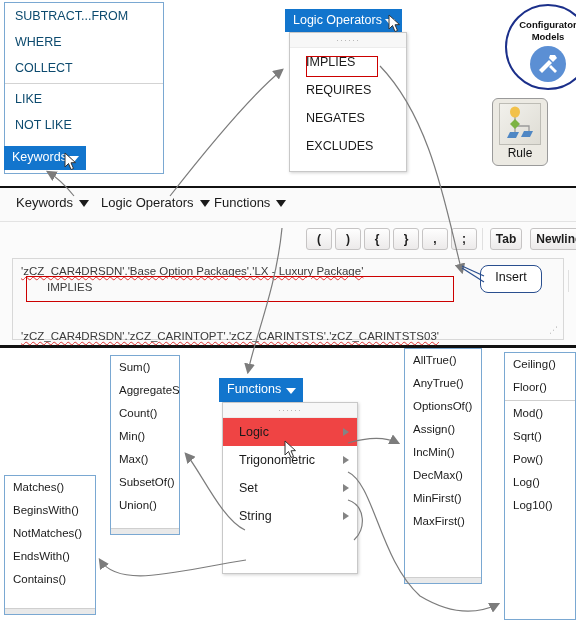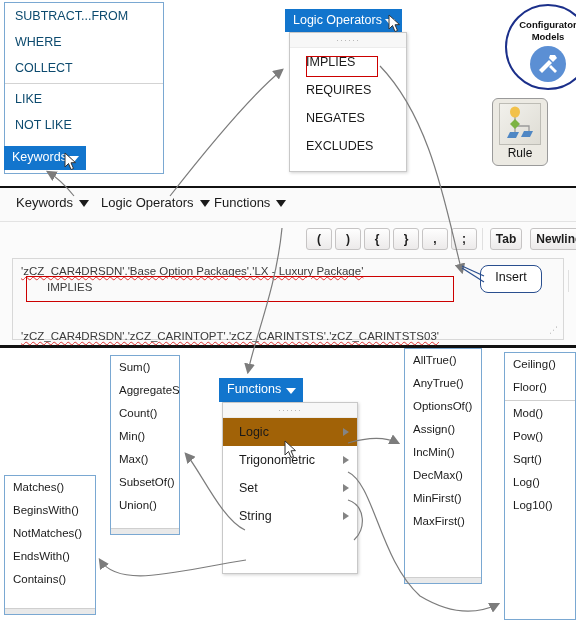--- a/index.html
+++ b/index.html
@@ -76,21 +76,21 @@
     letter-spacing:1px;
     line-height:14px;
   }
   .popup .mi{
     padding:7px 12px 7px 16px;
     font-size:12.5px;
     white-space:nowrap;
     position:relative;
     line-height:14px;
   }
-  .popup .mi.hl{background:#a16207;}
+  .popup .mi.hl{background:#ef4444;}
   .popup .mi .sub{
     position:absolute;right:8px;top:50%;margin-top:-4px;
     width:0;height:0;
     border-top:4px solid transparent;
     border-bottom:4px solid transparent;
     border-left:6px solid #848484;
   }
   .redbox{
     position:absolute;
     border:1.5px solid #cc0000;
@@ -397,22 +397,22 @@
     <div class="li">MinFirst()</div>
     <div class="li">MaxFirst()</div>
     <div class="foot"></div>
   </div>
 
 <div class="listpanel" id="arith-list" style="left:504px;top:352px;width:72px;height:268px;">
     <div class="li">Ceiling()</div>
     <div class="li">Floor()</div>
     <div class="lsep"></div>
     <div class="li">Mod()</div>
+    <div class="li">Sqrt()</div>
     <div class="li">Pow()</div>
-    <div class="li">Sqrt()</div>
     <div class="li">Log()</div>
     <div class="li">Log10()</div>
   </div>
 
 <div class="listpanel" id="string-list" style="left:4px;top:475px;width:92px;height:140px;">
     <div class="li">Matches()</div>
     <div class="li">BeginsWith()</div>
     <div class="li">NotMatches()</div>
     <div class="li">EndsWith()</div>
     <div class="li">Contains()</div>

